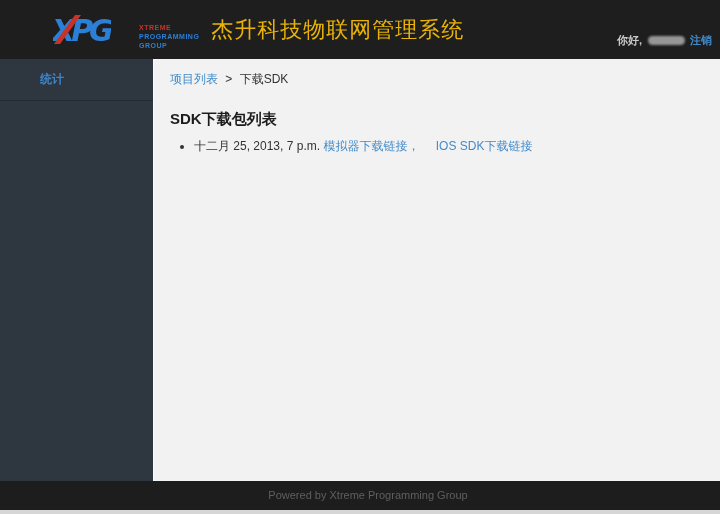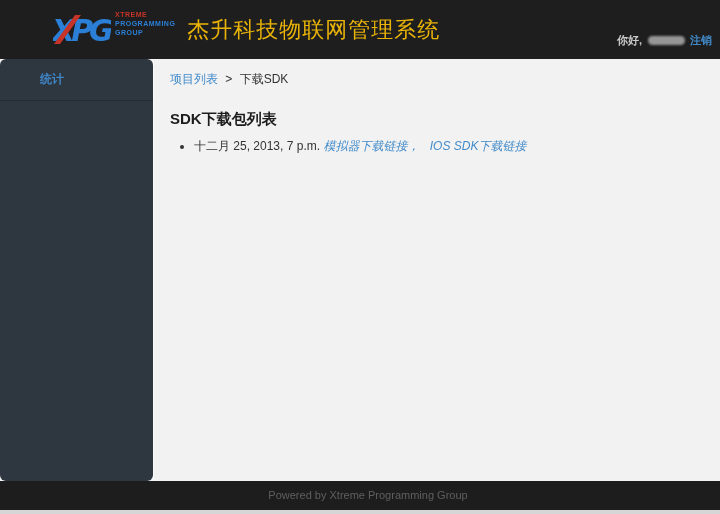--- a/index.html
+++ b/index.html
@@ -25,21 +25,21 @@
     background:var(--content-bg);
     display:flex;flex-direction:column;
   }
   
   .app-header{
     height:59px;flex:0 0 59px;
     background:var(--header-bg);
     display:flex;align-items:center;
     padding:0 8px 0 53px;
   }
-  .logo{display:flex;align-items:flex-start;}
+  .logo{display:flex;align-items:flex-end;gap:24px;}
   .logo-lines{display:flex;flex-direction:column;margin-left:4px;line-height:9px;}
   .logo-lines span{
     font-size:7px;font-weight:bold;letter-spacing:.5px;color:var(--logo-blue);
   }
   .logo-lines span.red{color:var(--logo-red);}
   .app-title{
     color:#eab308;font-size:22px;font-weight:normal;
     margin-left:12px;letter-spacing:1px;white-space:nowrap;
   }
   .user-area{
@@ -50,21 +50,20 @@
   .redacted{
     display:inline-block;width:37px;height:9px;margin:0 5px 0 6px;
     background:#969696;border-radius:5px;filter:blur(1.2px);
   }
   .logout{color:var(--link-blue);text-decoration:none;cursor:pointer;}
   
   .body-row{flex:1 1 auto;display:flex;min-height:0;}
   .sidebar{
     width:153px;flex:0 0 153px;
     background:var(--sidebar-bg);
-    border-radius:6px;
   }
   .side-item{
     height:42px;line-height:41px;
     padding-left:40px;
     font-size:12px;font-weight:bold;
     color:var(--sidebar-link);
     border-bottom:1px solid var(--sidebar-border);
     cursor:pointer;
   }
   .side-item.active{
@@ -82,22 +81,22 @@
   .breadcrumb a{color:var(--link-blue);text-decoration:none;cursor:pointer;}
   .breadcrumb .sep{margin:0 4px;color:var(--text-dark);}
   .page-title{
     margin-top:22px;font-size:15px;font-weight:bold;color:#1c1c1c;
   }
   .sdk-list{
     margin:9px 0 0 0;padding-left:24px;
     font-size:12px;color:var(--text-dark);
   }
   .sdk-list li{margin:2px 0;list-style-type:disc;}
-  .sdk-list a{color:var(--link-blue);text-decoration:none;cursor:pointer;font-style:italic;}
-  .sdk-list a.second{margin-left:7px;}
+  .sdk-list a{color:var(--link-blue);text-decoration:none;cursor:pointer;}
+  .sdk-list a.second{margin-left:13px;}
   
   .app-footer{
     height:29px;flex:0 0 29px;
     background:var(--footer-bg);
     color:var(--footer-text);
     font-size:11px;text-align:center;line-height:29px;padding-left:16px;
   }
   .bottom-strip{height:4px;flex:0 0 4px;background:var(--strip);}
 </style>
 </head>

